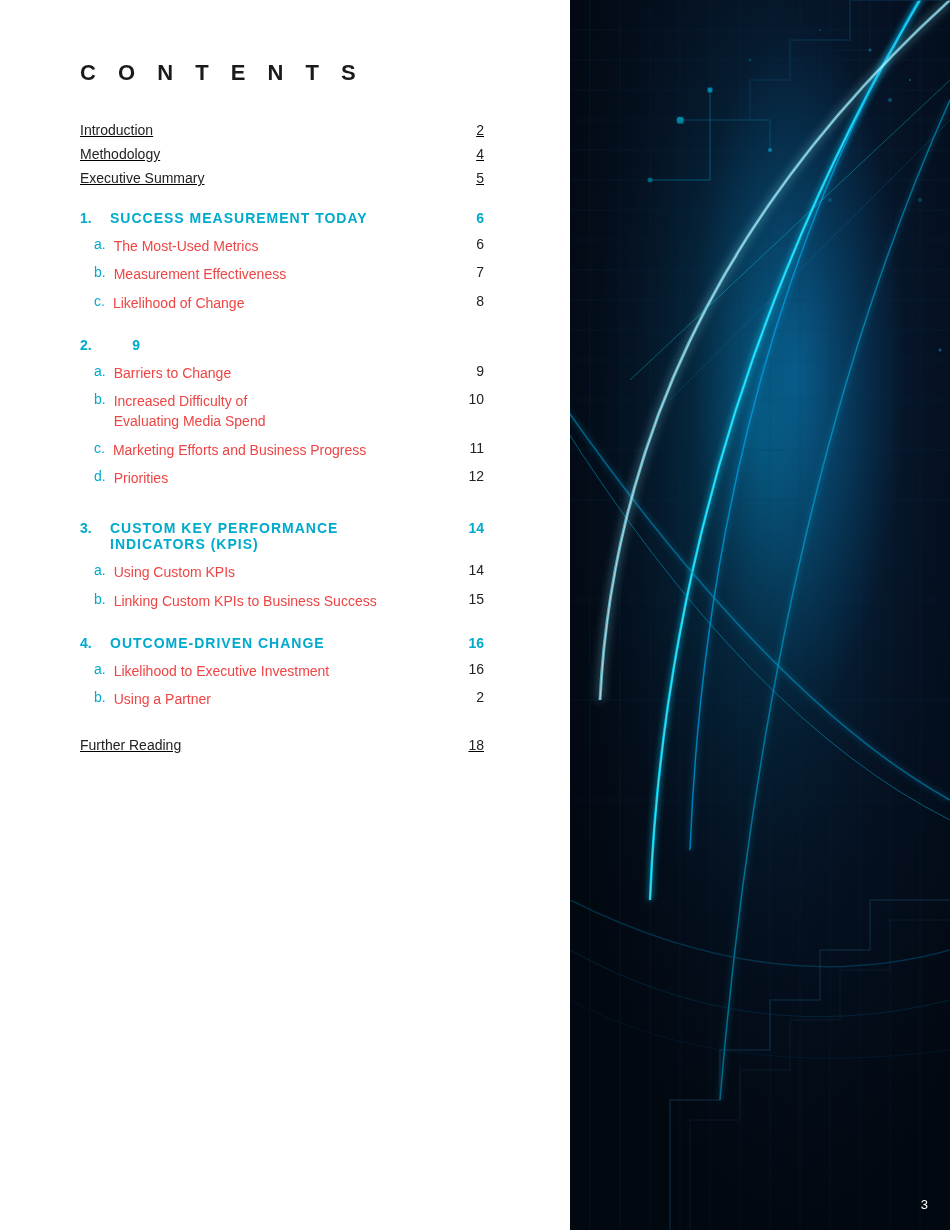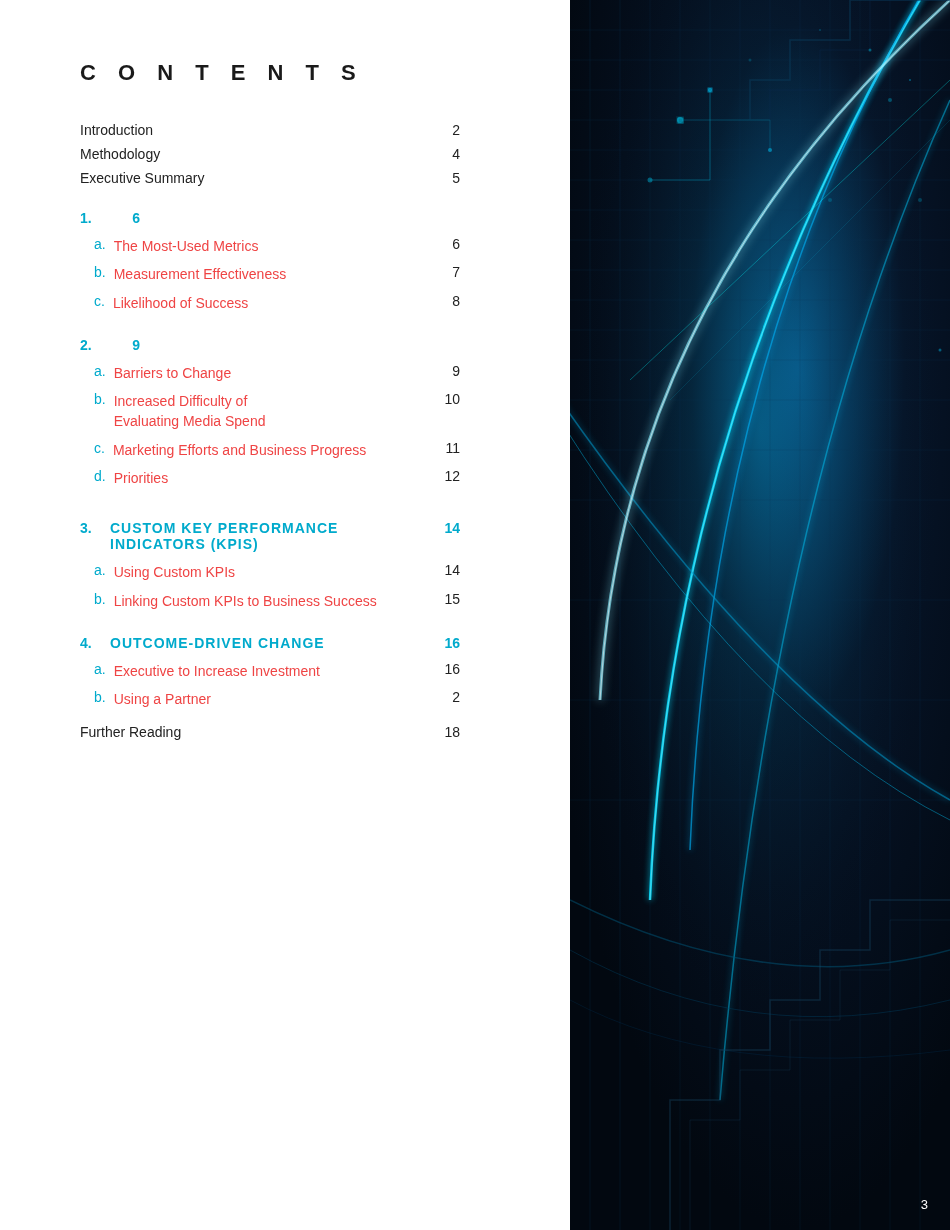--- a/index.html
+++ b/index.html
@@ -10,21 +10,21 @@
       overflow: hidden;
       font-family: 'Arial', sans-serif;
       background: #fff;
       display: flex;
     }
 
     .left-panel {
       width: 570px;
       height: 1230px;
       background: #ffffff;
-      padding: 60px 110px 60px 80px;
+      padding: 60px 86px 60px 80px;
       flex-shrink: 0;
       position: relative;
     }
 
     .right-panel {
       flex: 1;
       height: 1230px;
       background: #0a1628;
       position: relative;
       overflow: hidden;
@@ -120,39 +120,40 @@
       font-weight: 400;
       min-width: 30px;
       text-align: right;
     }
 
     
     .plain-entry {
       display: flex;
       align-items: flex-start;
       margin-bottom: 8px;
+      text-decoration: underline;
     }
 
     .plain-label {
       font-size: 14px;
       color: #222;
       font-weight: 400;
       flex: 1;
     }
 
     .plain-page {
       font-size: 14px;
       color: #222;
       font-weight: 400;
       min-width: 30px;
       text-align: right;
     }
 
     .further-reading {
-      margin-top: 14px;
+      margin-top: 27px;
       gap: 45px;
     }
   </style>
 </head>
 <body>
 
 <div class="left-panel">
   <h1 class="contents-title">C O N T E N T S</h1>
 
   <div>
@@ -165,35 +166,36 @@
       <span class="plain-page">4</span>
     </div>
     <div class="plain-entry">
       <span class="plain-label">Executive Summary</span>
       <span class="plain-page">5</span>
     </div>
   </div>
 
   <div class="section-header">
     <span class="section-num">1.</span>
+    <span class="section-title">SUCCESS MEASUREMENT TODAY</span>
     <span class="section-page">6</span>
   </div>
   <div class="sub-entry">
     <span class="sub-letter">a.</span>
     <span class="sub-label">The Most-Used Metrics</span>
     <span class="sub-page">6</span>
   </div>
   <div class="sub-entry">
     <span class="sub-letter">b.</span>
     <span class="sub-label">Measurement Effectiveness</span>
     <span class="sub-page">7</span>
   </div>
   <div class="sub-entry">
     <span class="sub-letter">c.</span>
-    <span class="sub-label">Likelihood of Success</span>
+    <span class="sub-label">Likelihood of Change</span>
     <span class="sub-page">8</span>
   </div>
 
   <div class="section-header">
     <span class="section-num">2.</span>
     <span class="section-page">9</span>
   </div>
   <div class="sub-entry">
     <span class="sub-letter">a.</span>
     <span class="sub-label">Barriers to Change</span>
@@ -231,21 +233,21 @@
     <span class="sub-page">15</span>
   </div>
 
   <div class="section-header">
     <span class="section-num">4.</span>
     <span class="section-title">OUTCOME-DRIVEN CHANGE</span>
     <span class="section-page">16</span>
   </div>
   <div class="sub-entry">
     <span class="sub-letter">a.</span>
-    <span class="sub-label">Executive to Increase Investment</span>
+    <span class="sub-label">Likelihood to Executive Investment</span>
     <span class="sub-page">16</span>
   </div>
   <div class="sub-entry">
     <span class="sub-letter">b.</span>
     <span class="sub-label">Using a Partner</span>
     <span class="sub-page">2</span>
   </div>
 
   <div class="plain-entry further-reading">
     <span class="plain-label">Further Reading</span>

